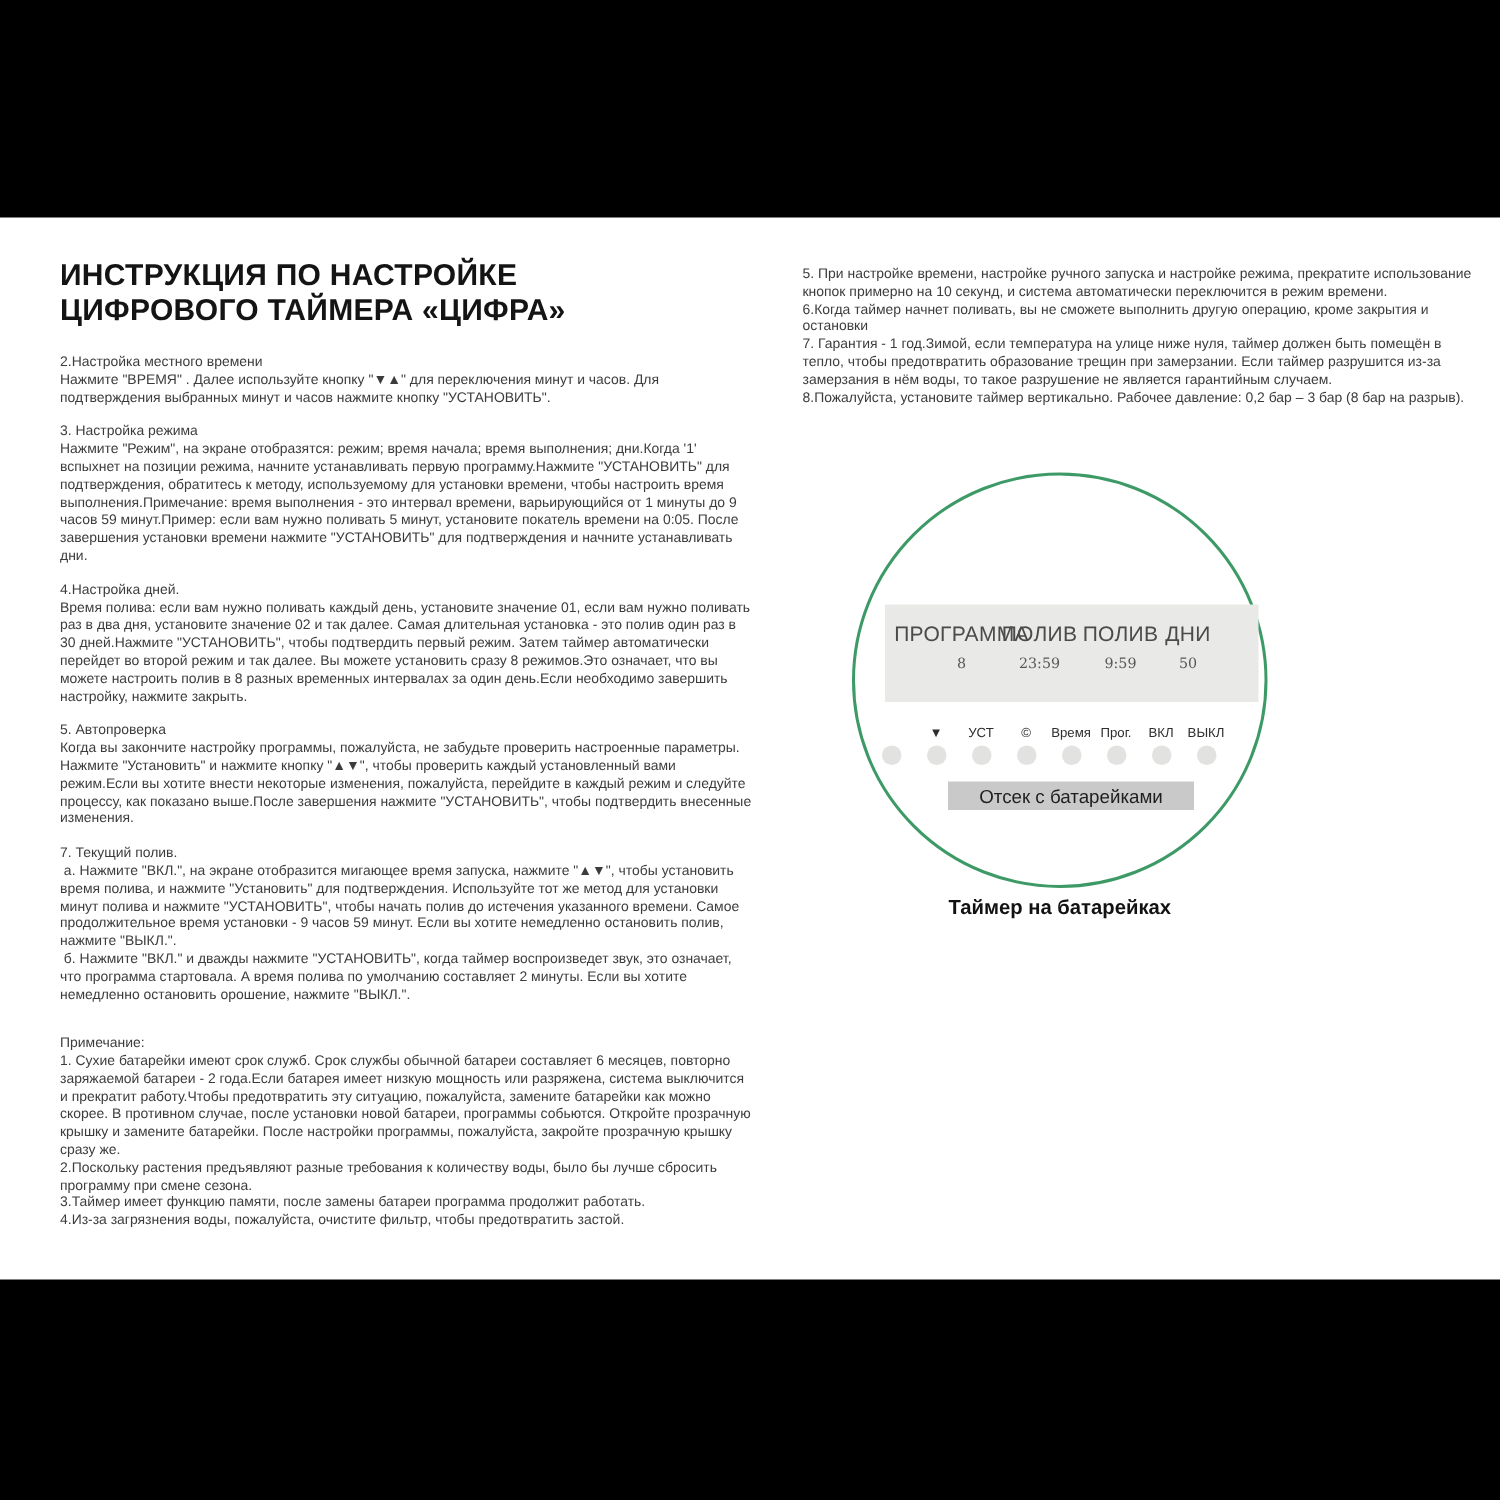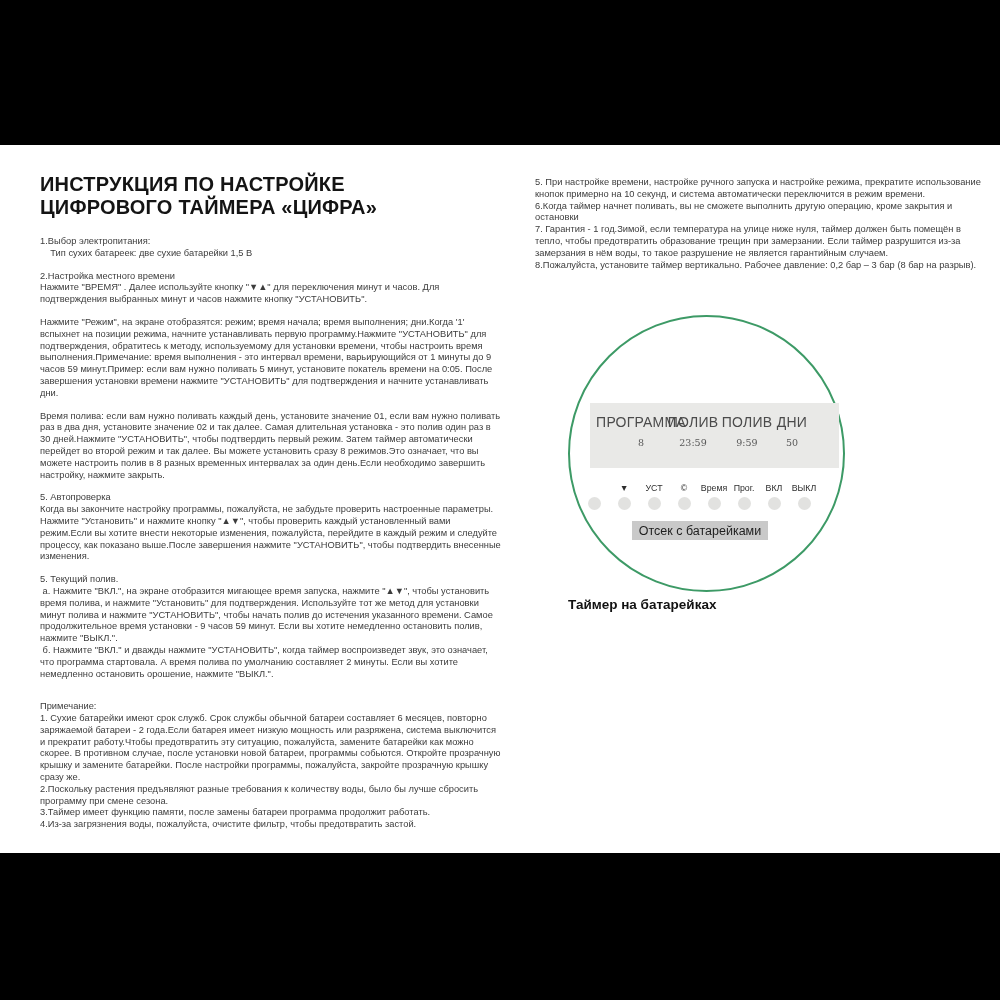--- a/index.html
+++ b/index.html
@@ -45,68 +45,66 @@
 
   .btn-row{
     position:absolute;left:580px;top:338px;width:238px;
     display:flex;justify-content:space-between;
   }
   .btn-unit{width:28px;display:flex;flex-direction:column;align-items:center;}
   .btn-label{height:12px;font-size:8.8px;color:#2e2e2e;white-space:nowrap;text-align:center;}
   .btn-circle{width:13px;height:13px;border-radius:50%;background:#e2e2e0;margin-top:2px;}
 
   .battery{
-    position:absolute;left:632px;top:376px;width:136px;height:19px;background:#c9c9c9;
+    position:absolute;left:632px;top:376px;width:164px;height:19px;background:#c9c9c9;
     text-align:center;
   }
   .battery span{
     font-size:12.5px;color:#1e1e1e;line-height:21px;white-space:nowrap;
   }
   .caption{
-    position:absolute;left:568px;top:452px;width:277px;
+    position:absolute;left:568px;top:452px;width:277px;text-align:center;
     font-size:13.5px;font-weight:bold;color:#121212;
   }
 </style>
 </head>
 <body>
 
 <div class="band band-top"></div>
 <div class="band band-bottom"></div>
 
 <div class="page">
 
   <div class="col-left">
     <div class="title">ИНСТРУКЦИЯ ПО НАСТРОЙКЕ
 ЦИФРОВОГО ТАЙМЕРА «ЦИФРА»</div>
 
-    <div class="sec">
-      <div class="sec-h">1.Выбор электропитания:</div>
-      <div class="sec-b">&nbsp;&nbsp;&nbsp;&nbsp;Тип сухих батареек: две сухие батарейки 1,5 В</div>
-    </div>
 
     <div class="sec">
       <div class="sec-h">2.Настройка местного времени</div>
       <div class="sec-b">Нажмите "ВРЕМЯ" . Далее используйте кнопку "▼▲" для переключения минут и часов. Для подтверждения выбранных минут и часов нажмите кнопку "УСТАНОВИТЬ".</div>
     </div>
 
     <div class="sec">
+      <div class="sec-h">3. Настройка режима</div>
       <div class="sec-b">Нажмите "Режим", на экране отобразятся: режим; время начала; время выполнения; дни.Когда '1' вспыхнет на позиции  режима, начните устанавливать первую программу.Нажмите "УСТАНОВИТЬ" для подтверждения, обратитесь к методу, используемому для установки времени, чтобы настроить время выполнения.Примечание: время выполнения - это интервал времени, варьирующийся от 1 минуты до 9 часов 59 минут.Пример: если вам нужно поливать 5 минут, установите покатель времени на 0:05. После завершения установки времени нажмите "УСТАНОВИТЬ" для подтверждения и начните устанавливать дни.</div>
     </div>
 
     <div class="sec">
+      <div class="sec-h">4.Настройка дней.</div>
       <div class="sec-b">Время полива: если вам нужно поливать каждый день, установите значение 01, если вам нужно поливать раз в два дня, установите значение 02 и так далее. Самая длительная установка - это полив один раз в 30 дней.Нажмите "УСТАНОВИТЬ", чтобы подтвердить первый режим. Затем таймер автоматически перейдет во второй режим и так далее. Вы можете установить сразу 8 режимов.Это означает, что вы можете настроить полив в  8  разных временных интервалах за один день.Если необходимо завершить настройку, нажмите закрыть.</div>
     </div>
 
     <div class="sec">
       <div class="sec-h">5. Автопроверка</div>
       <div class="sec-b">Когда вы закончите настройку программы, пожалуйста, не забудьте проверить настроенные параметры. Нажмите "Установить" и нажмите кнопку "▲▼", чтобы проверить каждый установленный вами режим.Если вы хотите внести некоторые изменения, пожалуйста, перейдите в каждый режим и следуйте процессу, как показано выше.После завершения нажмите "УСТАНОВИТЬ", чтобы подтвердить внесенные изменения.</div>
     </div>
 
     <div class="sec">
-      <div class="sec-h">5. Текущий полив.</div>
+      <div class="sec-h">7. Текущий полив.</div>
       <div class="sec-b">&nbsp;а. Нажмите "ВКЛ.", на экране отобразится мигающее время запуска, нажмите "▲▼", чтобы установить время полива, и нажмите "Установить" для подтверждения. Используйте тот же метод для установки минут полива и нажмите "УСТАНОВИТЬ", чтобы начать полив до истечения указанного времени. Самое продолжительное время установки - 9 часов 59 минут. Если вы хотите немедленно остановить полив, нажмите "ВЫКЛ.".
 &nbsp;б. Нажмите "ВКЛ." и дважды нажмите "УСТАНОВИТЬ", когда таймер воспроизведет звук, это означает, что программа стартовала. А время полива по умолчанию составляет 2 минуты. Если вы хотите немедленно остановить орошение, нажмите "ВЫКЛ.".</div>
     </div>
 
     <div class="sec note-sec">
       <div class="sec-h">Примечание:</div>
       <div class="sec-b">1. Сухие батарейки имеют срок служб. Срок службы обычной батареи составляет 6 месяцев, повторно заряжаемой батареи - 2 года.Если батарея имеет низкую мощность или разряжена, система выключится и прекратит работу.Чтобы предотвратить эту ситуацию, пожалуйста, замените батарейки как можно скорее. В противном случае, после установки новой батареи, программы собьются. Откройте прозрачную крышку и замените батарейки. После настройки программы, пожалуйста, закройте прозрачную крышку сразу же.
 2.Поскольку растения предъявляют разные требования к количеству воды, было бы лучше сбросить программу при смене сезона.
 3.Таймер имеет функцию памяти, после замены батареи программа продолжит работать.
 4.Из-за загрязнения воды, пожалуйста, очистите фильтр, чтобы предотвратить застой.</div>

